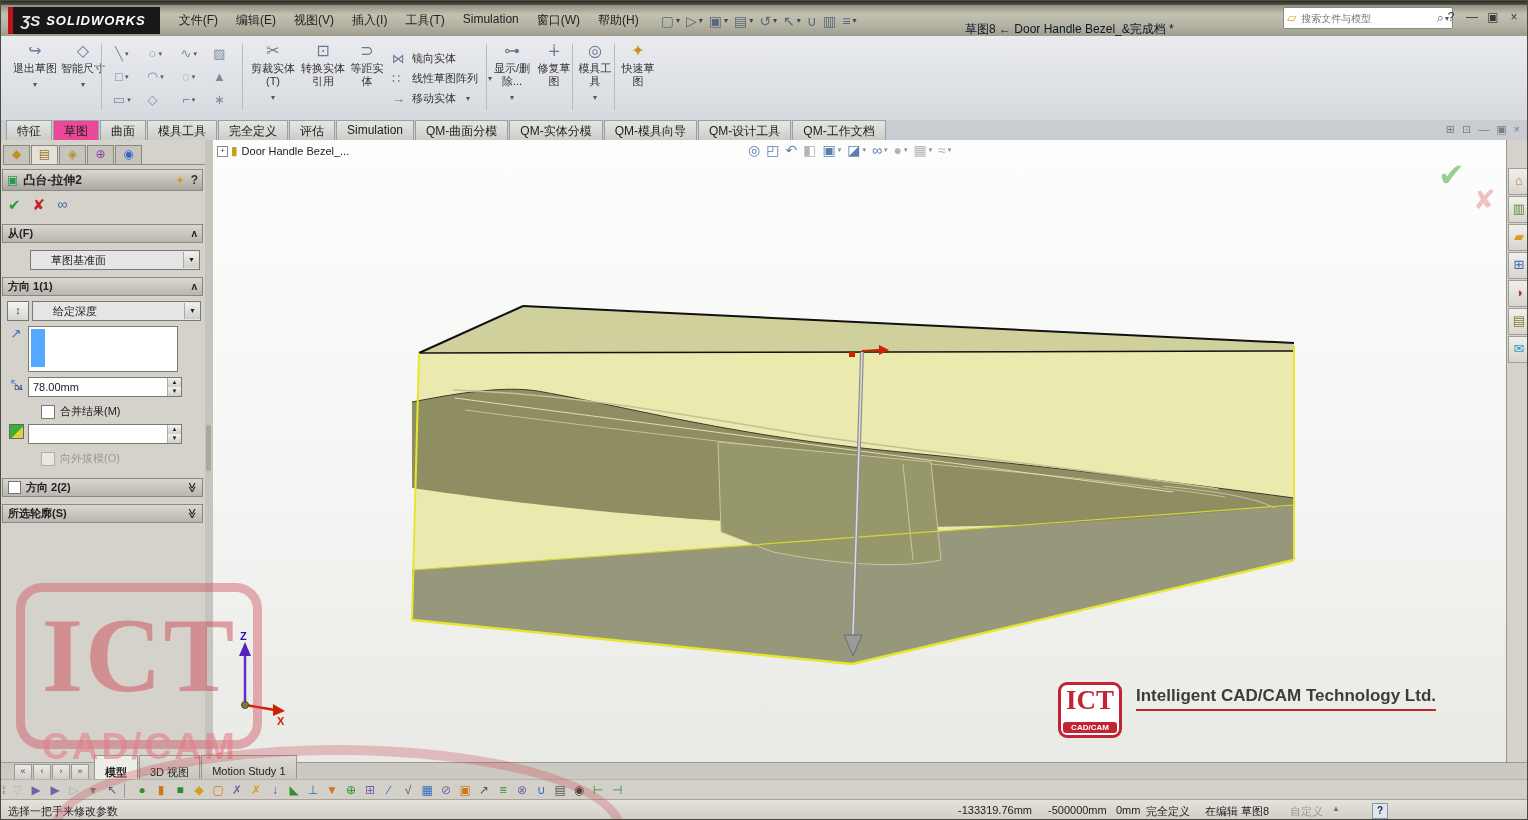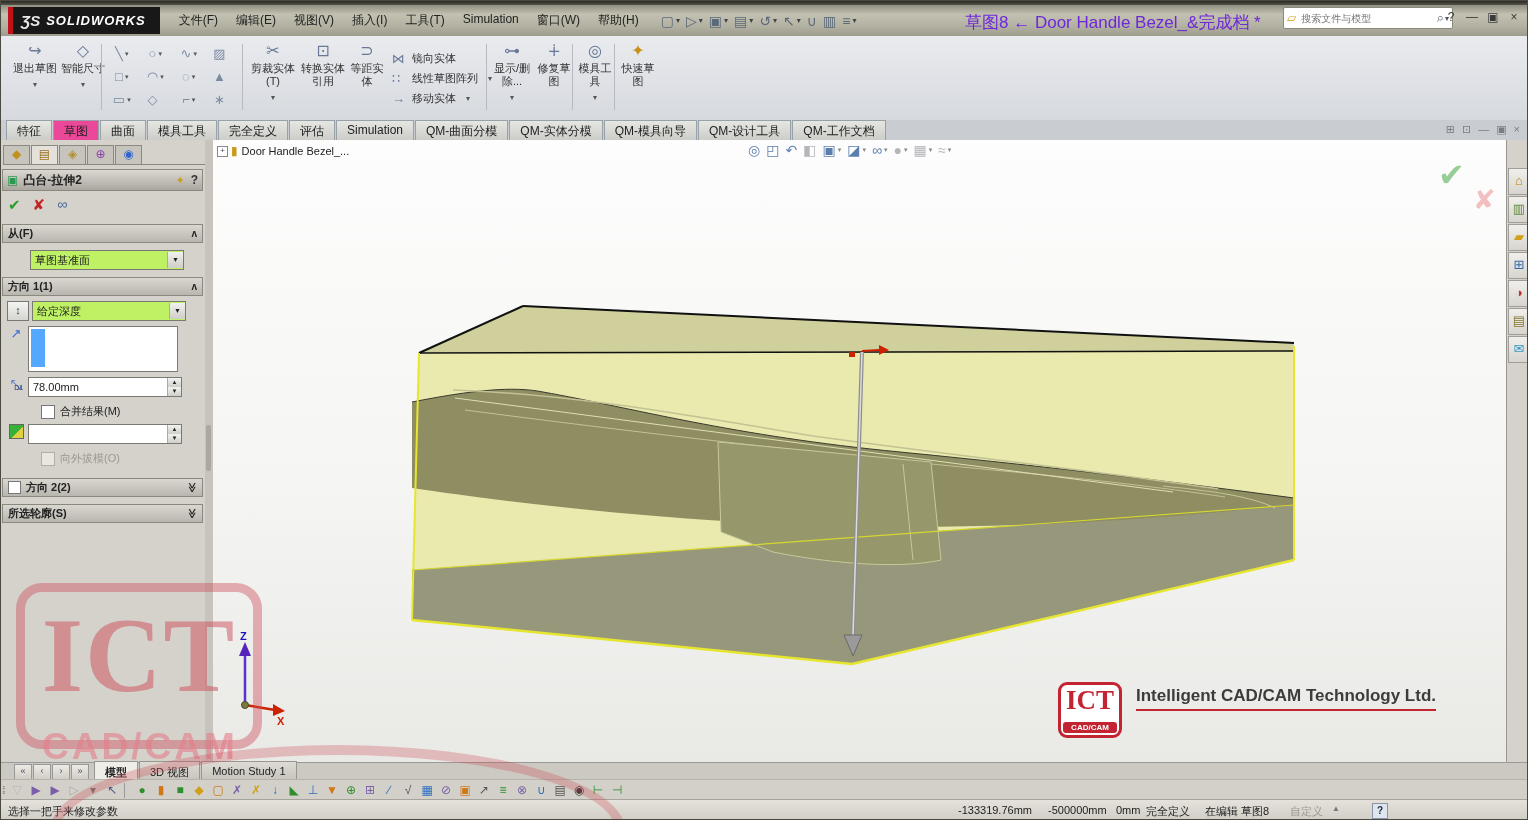--- a/index.html
+++ b/index.html
@@ -14,21 +14,21 @@
         margin-left:8px;border-left:5px solid #c01018;font-style:italic;font-weight:bold}
   .logo-mark{color:#e8e8e8;margin-right:6px;font-size:15px}
   .logo-text{font-size:13px;letter-spacing:1px}
   .menus{display:flex;margin-left:10px}
   .menu-item{padding:4px 9px;cursor:default;white-space:nowrap}
   .qa-bar{display:flex;margin-left:10px;align-items:center}
   .qa{display:flex;align-items:center;margin:0 3px;color:#5a6a7a}
   .qi{font-size:14px}
   .qa .caret{font-size:8px;color:#444;margin-left:2px;display:none}
   .qa.dd .caret{display:inline}
-  .win-title{position:absolute;left:965px;top:11px;font-size:17px;color:#6d28d9;white-space:nowrap}
+  .win-title{position:absolute;left:965px;top:21px;font-size:12px;color:#0f172a;white-space:nowrap}
   .searchbox{position:absolute;left:1283px;top:7px;width:162px;height:20px;background:#fff;
              border:1px solid #8a8a7a;display:flex;align-items:center;padding:0 3px;border-radius:2px}
   .folder-glyph{color:#d4a017;font-size:12px;margin-right:3px}
   .search-input{border:none;outline:none;flex:1;font-size:10px;color:#666;min-width:10px;background:transparent}
   .search-mag{color:#667;font-size:13px}
   .search-caret{font-size:8px;color:#555;margin-left:1px}
   .win-btns{position:absolute;right:8px;top:10px;display:flex;gap:9px;color:#3a3a3a;font-size:12px}
   .win-btn{min-width:12px;text-align:center}
   
   .ribbon{left:0;top:36px;width:1528px;height:84px;background:linear-gradient(#e9ebef,#d6d9de);border-bottom:1px solid #9aa0a8}
@@ -64,22 +64,22 @@
   .pm-header .pin{margin-left:auto;color:#c8a020;font-size:11px}
   .pm-header .q{margin-left:6px;color:#333}
   .okrow{display:flex;gap:12px;padding:5px 8px 3px;font-size:15px}
   .ok{color:#2a9a2a;font-weight:bold}
   .cancel{color:#c22222;font-weight:bold}
   .preview{color:#4a6a9a;font-size:14px}
   .sec{margin:7px 2px 0;border:1px solid #8a887f;background:linear-gradient(#d9d7d0,#b8b6af);height:17px;
        display:flex;align-items:center;padding:0 5px;font-weight:bold;font-size:11px}
   .sec .chev{margin-left:auto;font-size:10px;color:#222}
   .chevd{display:inline-block;transform:rotate(90deg);font-size:10px}
-  .combo{margin:7px 0 2px 30px;width:148px;height:18px;background:#bef264;border:1px solid #7a7a72;
-         display:flex;align-items:center;font-size:11px;padding-left:4px}
+  .combo{margin:7px 0 2px 30px;width:148px;height:18px;background:#e5e5e5;border:1px solid #7a7a72;
+         display:flex;align-items:center;font-size:11px;padding-left:20px}
   .dbtn{margin-left:auto;width:15px;height:16px;background:linear-gradient(#f0f0ee,#cfcfc8);
         border-left:1px solid #aaa;text-align:center;font-size:7px;line-height:16px;color:#222}
   .prow{display:flex;align-items:flex-start;margin:5px 4px 0 4px}
   .picon{width:24px;text-align:center;color:#3366cc;font-size:13px;line-height:16px}
   .reverse-btn{width:20px;height:18px;border:1px solid #777;background:linear-gradient(#f4f4f2,#d6d6d0);
                text-align:center;font-size:11px;color:#345;margin:0 3px 0 3px;line-height:17px}
   .listbox{width:148px;height:44px;background:#fff;border:1px solid #7a7a72;position:relative}
   .selbar{position:absolute;left:2px;top:2px;width:14px;height:38px;background:#55a8ff}
   .spin{width:148px;height:18px;background:#fff;border:1px solid #7a7a72;display:flex;align-items:center;
         font-size:11px;padding-left:4px}
@@ -117,21 +117,21 @@
   .taskpane{position:absolute;left:1506px;top:0;width:22px;height:622px;background:#d5d2cb;border-left:1px solid #98968e}
   .tpb{width:20px;height:25px;border:1px solid #a09e96;background:linear-gradient(#f0efeb,#d7d5ce);
        text-align:center;font-size:13px;line-height:24px;margin:0 0 1px 1px}
   .tpstack{margin-top:28px}
   
   .tabsrow{left:0;top:762px;width:1528px;height:17px;background:#cbc9c1;border-top:1px solid #999;
            display:flex;align-items:flex-end}
   .nav{display:flex;margin:0 4px 0 14px}
   .nb{width:16px;height:14px;border:1px solid #999;background:linear-gradient(#eceae4,#d0cec6);
       font-size:9px;line-height:12px;text-align:center;color:#446;margin-right:1px}
-  .btab{padding:3px 10px 0;border:1px solid #98968e;border-bottom:none;height:15px;
+  .btab{padding:9px 10px 0;border:1px solid #98968e;border-bottom:none;height:15px;
         background:linear-gradient(#dddbd3,#c6c4bc);font-size:11px;margin-right:1px;white-space:nowrap}
   .btab.active{background:#efede7;font-weight:bold}
   .toolrow{left:0;top:779px;width:1528px;height:20px;background:#d2d0c8;border-top:1px solid #b5b3ab;
            display:flex;align-items:center;padding-left:2px}
   .grip{color:#888;font-size:10px;letter-spacing:-2px;margin-right:4px}
   .bti{width:19px;text-align:center;font-size:12px;line-height:18px}
   .bti.grayed{opacity:.45}
   .bti.sep{width:6px;height:15px;border-left:1px solid #999;margin:0 2px}
   
   .statusbar{left:0;top:799px;width:1528px;height:21px;background:linear-gradient(#e4e2da,#cfcdc5);

